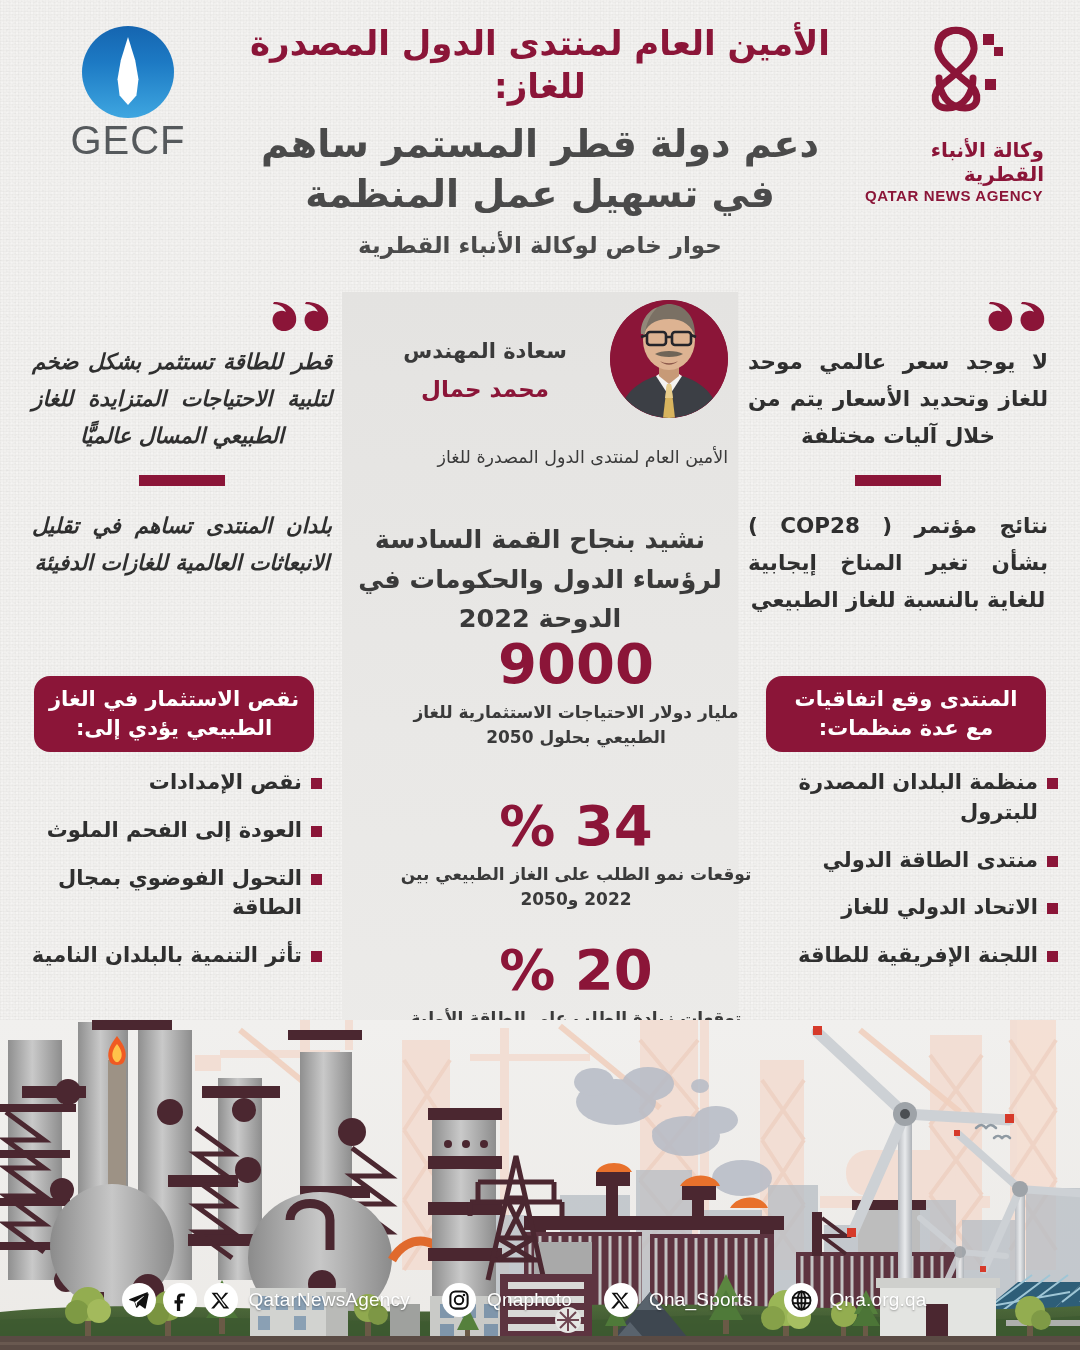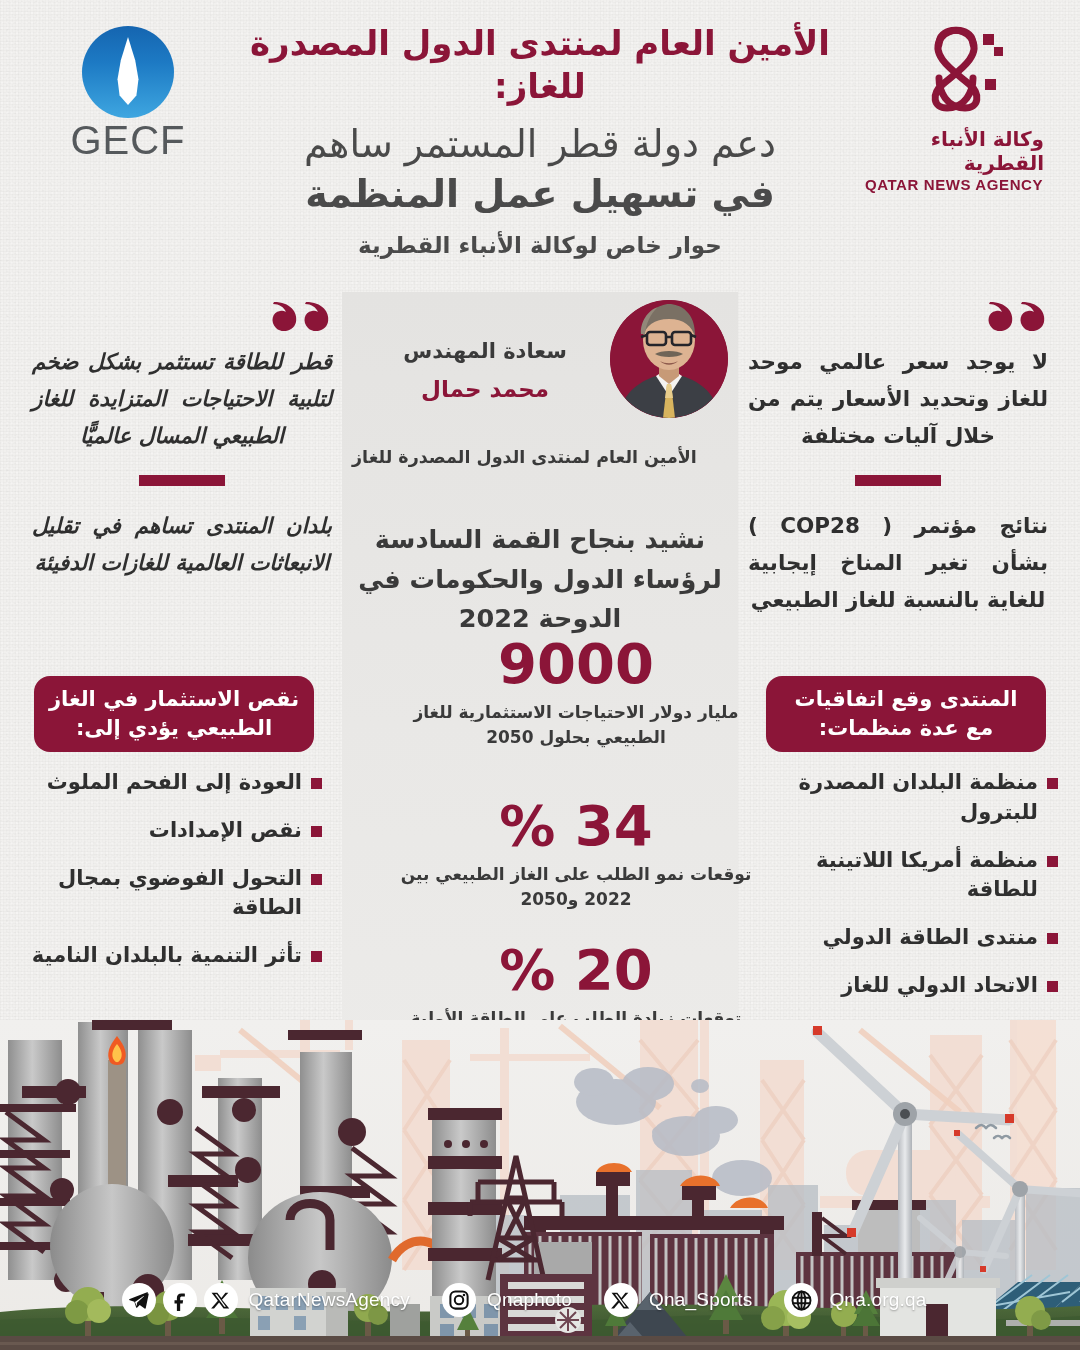--- a/index.html
+++ b/index.html
@@ -32,27 +32,27 @@
   #gecf-mark .flame{position:absolute;left:50%;top:12%;transform:translateX(-50%);
     width:30px;height:68px;background:#ffffff;
     border-radius:50% 50% 50% 50% / 72% 72% 30% 30%;
     clip-path:polygon(50% 0%,74% 34%,85% 62%,78% 86%,50% 100%,22% 86%,15% 62%,26% 34%);}
   #gecf-word{font-size:40px;letter-spacing:1px;color:#55595c;font-weight:400;
     margin-top:0;font-family:"Liberation Sans",sans-serif;direction:ltr;}
 
   #qna-logo{position:absolute;right:36px;top:22px;width:180px;height:158px;
     display:flex;flex-direction:column;align-items:center;}
   #qna-mark{width:118px;height:100px;position:relative;}
-  #qna-ar{color:#8b1538;font-size:20px;font-weight:700;margin-top:5px;}
+  #qna-ar{color:#8b1538;font-size:20px;font-weight:700;margin-top:16px;}
   #qna-en{color:#8b1538;font-size:15px;font-weight:700;letter-spacing:.6px;direction:ltr;
     font-family:"Liberation Sans",sans-serif;margin-top:1px;}
 
   #title-wrap{position:absolute;left:200px;top:22px;width:680px;text-align:center;}
   .t-line1{color:#8b1538;font-size:34px;font-weight:700;line-height:1.25;}
-  .t-line2{color:#4a4a4a;font-size:38px;font-weight:400;line-height:1.32;margin-top:12px;}
+  .t-line2{color:#4a4a4a;font-size:38px;font-weight:700;line-height:1.32;margin-top:12px;}
   .t-line3{color:#4a4a4a;font-size:38px;font-weight:700;line-height:1.32;}
   #subtitle{position:absolute;left:0;top:232px;width:1080px;text-align:center;
     color:#4a4a4a;font-size:23px;font-weight:700;}
 
   
   #center-panel{position:absolute;left:342px;top:292px;width:396px;height:783px;
     background:linear-gradient(180deg,#e4e3e1 0%,#e9e8e6 55%,#ecebe9 100%);}
 
   
   .quote-col{position:absolute;top:300px;width:300px;}
@@ -65,22 +65,22 @@
     text-align:justify;text-align-last:center;}
   .q-rule{width:86px;height:11px;background:#8b1538;margin:20px auto 22px auto;}
 
   
   .c-name{position:absolute;left:360px;top:336px;width:250px;text-align:center;
     color:#3a3a3a;font-size:21px;font-weight:700;line-height:1.5;}
   .c-name .nm{color:#8b1538;font-size:23px;font-weight:700;display:block;margin-top:4px;}
   #portrait{position:absolute;left:610px;top:286px;width:122px;height:132px;overflow:hidden;}
   #portrait .circ{position:absolute;left:0;top:14px;width:118px;height:118px;border-radius:50%;
     background:#8b1538;overflow:hidden;}
-  .c-role{position:absolute;left:352px;top:444px;width:376px;text-align:left;
-    color:#3a3a3a;font-size:17.5px;font-weight:700;line-height:1.5;}
+  .c-role{position:absolute;left:352px;top:444px;width:376px;text-align:right;
+    color:#3a3a3a;font-size:17.5px;font-weight:400;line-height:1.5;}
   .c-head{position:absolute;left:352px;top:520px;width:376px;text-align:center;
     color:#3a3a3a;font-size:25.5px;font-weight:700;line-height:1.55;}
   .stat{position:absolute;left:352px;width:376px;text-align:center;margin-left:36px;}
   .stat .val{color:#8b1538;font-size:56px;font-weight:800;line-height:1.0;
     font-family:"DejaVu Sans","Liberation Sans",sans-serif;direction:ltr;}
   .stat .cap{color:#3a3a3a;font-size:17px;font-weight:600;line-height:1.45;margin-top:8px;}
   #stat1{top:636px;}
   #stat2{top:798px;}
   #stat3{top:942px;}
   #center-rule{position:absolute;left:494px;top:1090px;width:92px;height:11px;background:#8b1538;}
@@ -239,45 +239,41 @@
     </div>
     <div class="q-text">لا يوجد سعر عالمي موحد للغاز وتحديد الأسعار يتم من خلال آليات مختلفة</div>
     <div class="q-rule"></div>
     <div class="q-text">نتائج مؤتمر ( COP28 ) بشأن تغير المناخ إيجابية للغاية بالنسبة للغاز الطبيعي</div>
   </div>
 
   <div class="box-head" id="box-left-head">نقص الاستثمار في الغاز الطبيعي يؤدي إلى:</div>
   <div class="box-list" id="box-left-list">
     <div class="li">
         <span class="bullet"></span>
-        <span class="txt">العودة إلى الفحم الملوث</span>
+        <span class="txt">نقص الإمدادات</span>
       </div>
     <div class="li">
         <span class="bullet"></span>
-        <span class="txt">نقص الإمدادات</span>
+        <span class="txt">العودة إلى الفحم الملوث</span>
       </div>
     <div class="li">
         <span class="bullet"></span>
         <span class="txt">التحول الفوضوي بمجال الطاقة</span>
       </div>
     <div class="li">
         <span class="bullet"></span>
         <span class="txt">تأثر التنمية بالبلدان النامية</span>
       </div>
   </div>
 
   <div class="box-head" id="box-right-head">المنتدى وقع اتفاقيات مع عدة منظمات:</div>
   <div class="box-list" id="box-right-list">
     <div class="li">
         <span class="bullet"></span>
         <span class="txt">منظمة البلدان المصدرة للبترول</span>
-      </div>
-    <div class="li">
-        <span class="bullet"></span>
-        <span class="txt">منظمة أمريكا اللاتينية للطاقة</span>
       </div>
     <div class="li">
         <span class="bullet"></span>
         <span class="txt">منتدى الطاقة الدولي</span>
       </div>
     <div class="li">
         <span class="bullet"></span>
         <span class="txt">الاتحاد الدولي للغاز</span>
       </div>
     <div class="li">

